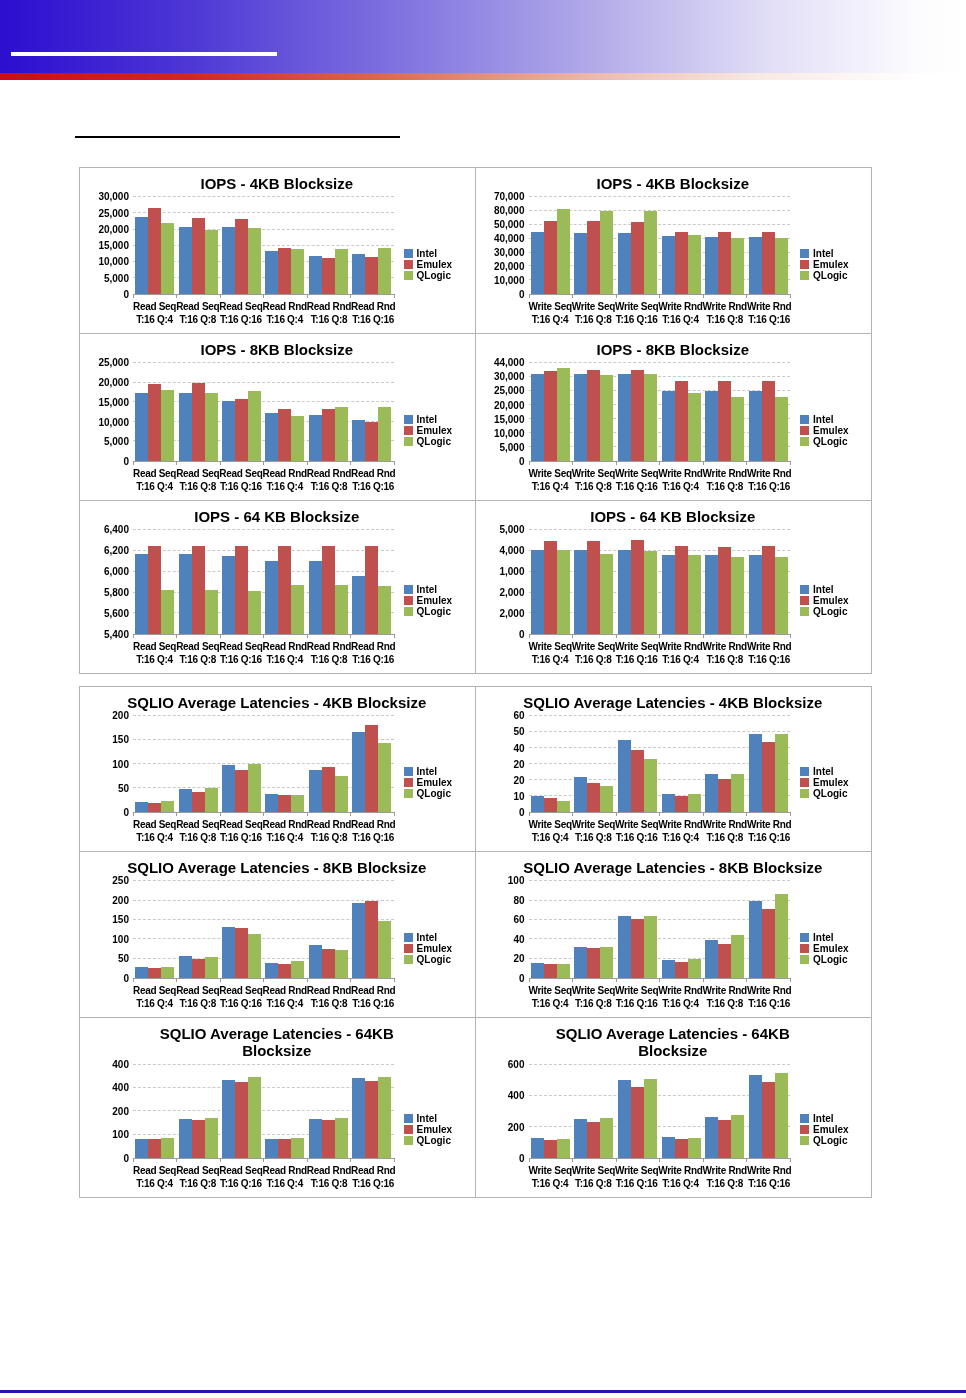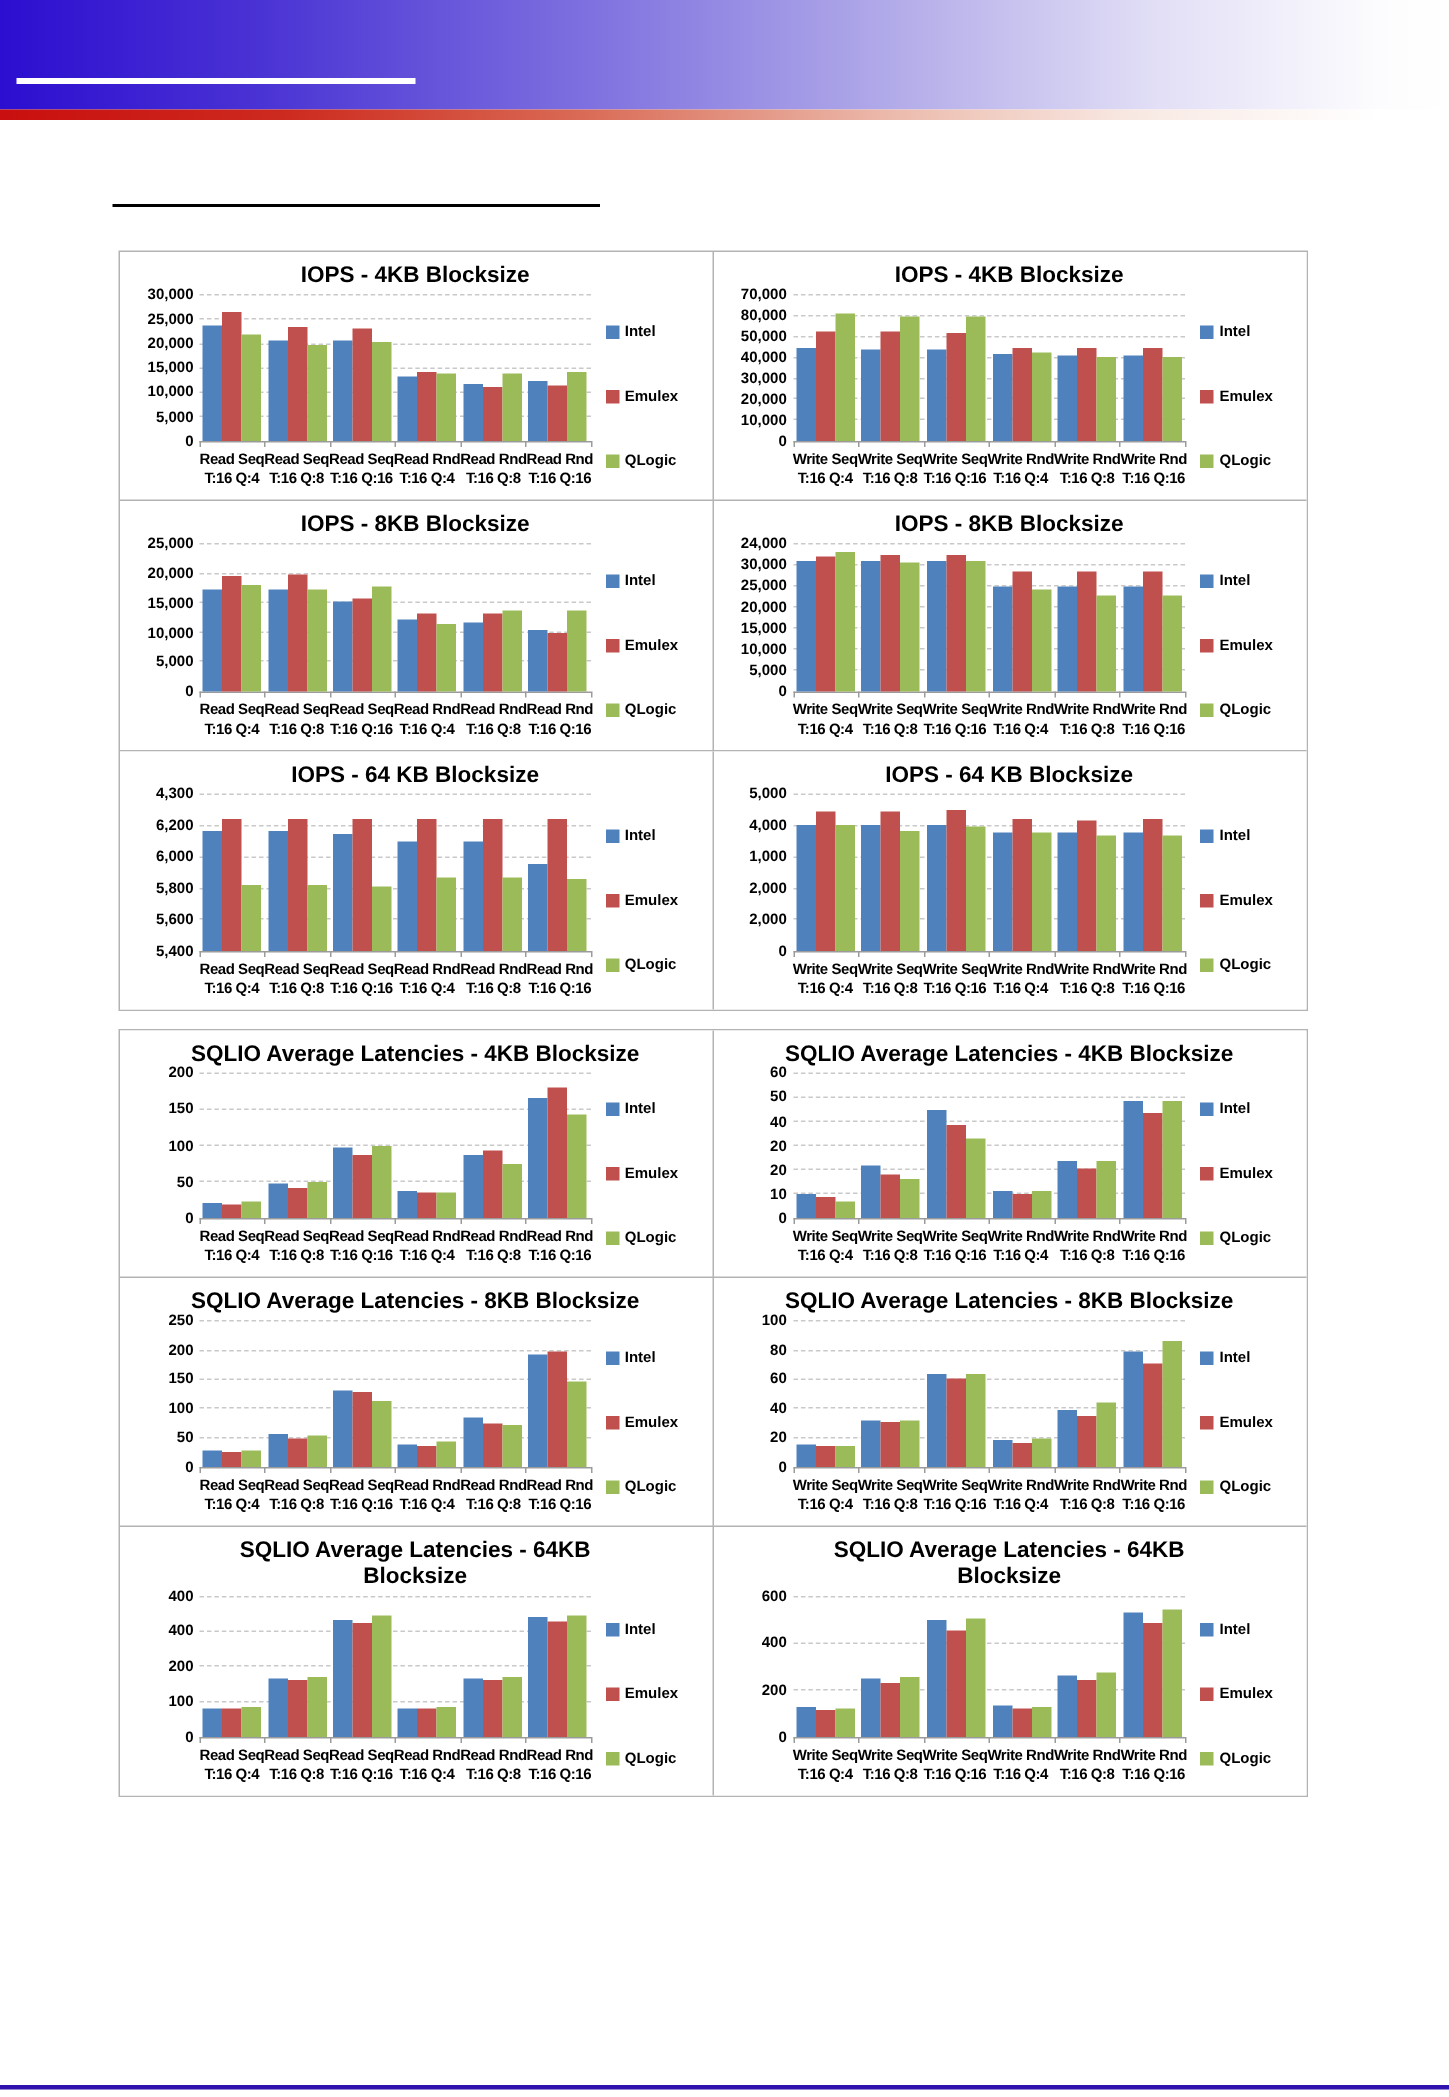--- a/index.html
+++ b/index.html
@@ -35,21 +35,21 @@
   .mid{flex:1;display:flex;flex-direction:column;min-width:0;margin-right:3px;}
   .plot{flex:1;position:relative;border-bottom:1px solid #9b9b9b;}
   .gridline{position:absolute;left:0;right:0;height:0;border-top:1px dashed #c9c9c9;}
   .axis-tick{position:absolute;top:100%;width:1px;height:4px;background:#9b9b9b;}
   .bar-groups{position:absolute;left:0;right:0;top:0;bottom:0;display:flex;}
   .bar-group{flex:1;display:flex;align-items:flex-end;justify-content:center;}
   .bar{width:13px;}
   .x-labels{height:36px;display:flex;padding-top:5px;box-sizing:border-box;}
   .x-label{flex:1;text-align:center;font-size:10px;font-weight:bold;line-height:1.3;
            letter-spacing:-0.3px;white-space:nowrap;color:#000;}
-  .legend-col{width:64px;display:flex;flex-direction:column;justify-content:center;gap:32px;padding-left:7px;}
+  .legend-col{width:64px;display:flex;flex-direction:column;justify-content:center;gap:0;padding-left:7px;}
   .legend-item{display:flex;align-items:center;gap:4px;}
   .legend-swatch{width:9px;height:9px;flex:none;}
   .legend-label{font-size:10px;font-weight:bold;white-space:nowrap;color:#000;}
 
   
   .footer-rule{position:absolute;left:0;top:1390px;width:966px;height:3px;background:#2f11ae;}
 </style>
 </head>
 <body>
 
@@ -393,21 +393,21 @@
         <div class="chart-body">
           <div class="y-col">
             <div class="y-area">
               <span class="y-tick" style="bottom: calc(0% - 6px);">0</span>
               <span class="y-tick" style="bottom: calc(14.2857% - 6px);">5,000</span>
               <span class="y-tick" style="bottom: calc(28.5714% - 6px);">10,000</span>
               <span class="y-tick" style="bottom: calc(42.8571% - 6px);">15,000</span>
               <span class="y-tick" style="bottom: calc(57.1429% - 6px);">20,000</span>
               <span class="y-tick" style="bottom: calc(71.4286% - 6px);">25,000</span>
               <span class="y-tick" style="bottom: calc(85.7143% - 6px);">30,000</span>
-              <span class="y-tick" style="bottom: calc(100% - 6px);">24,000</span>
+              <span class="y-tick" style="bottom: calc(100% - 6px);">44,000</span>
             </div>
             <div class="x-pad"></div>
           </div>
           <div class="mid">
             <div class="plot">
               <div class="gridline" style="bottom: 14.2857%;"></div>
               <div class="gridline" style="bottom: 28.5714%;"></div>
               <div class="gridline" style="bottom: 42.8571%;"></div>
               <div class="gridline" style="bottom: 57.1429%;"></div>
               <div class="gridline" style="bottom: 71.4286%;"></div>
@@ -501,21 +501,21 @@
           <div class="chart-title-line">IOPS - 64 KB Blocksize</div>
         </div>
         <div class="chart-body">
           <div class="y-col">
             <div class="y-area">
               <span class="y-tick" style="bottom: calc(0% - 6px);">5,400</span>
               <span class="y-tick" style="bottom: calc(20% - 6px);">5,600</span>
               <span class="y-tick" style="bottom: calc(40% - 6px);">5,800</span>
               <span class="y-tick" style="bottom: calc(60% - 6px);">6,000</span>
               <span class="y-tick" style="bottom: calc(80% - 6px);">6,200</span>
-              <span class="y-tick" style="bottom: calc(100% - 6px);">4,300</span>
+              <span class="y-tick" style="bottom: calc(100% - 6px);">6,400</span>
             </div>
             <div class="x-pad"></div>
           </div>
           <div class="mid">
             <div class="plot">
               <div class="gridline" style="bottom: 20%;"></div>
               <div class="gridline" style="bottom: 40%;"></div>
               <div class="gridline" style="bottom: 60%;"></div>
               <div class="gridline" style="bottom: 80%;"></div>
               <div class="gridline" style="bottom: 100%;"></div>

